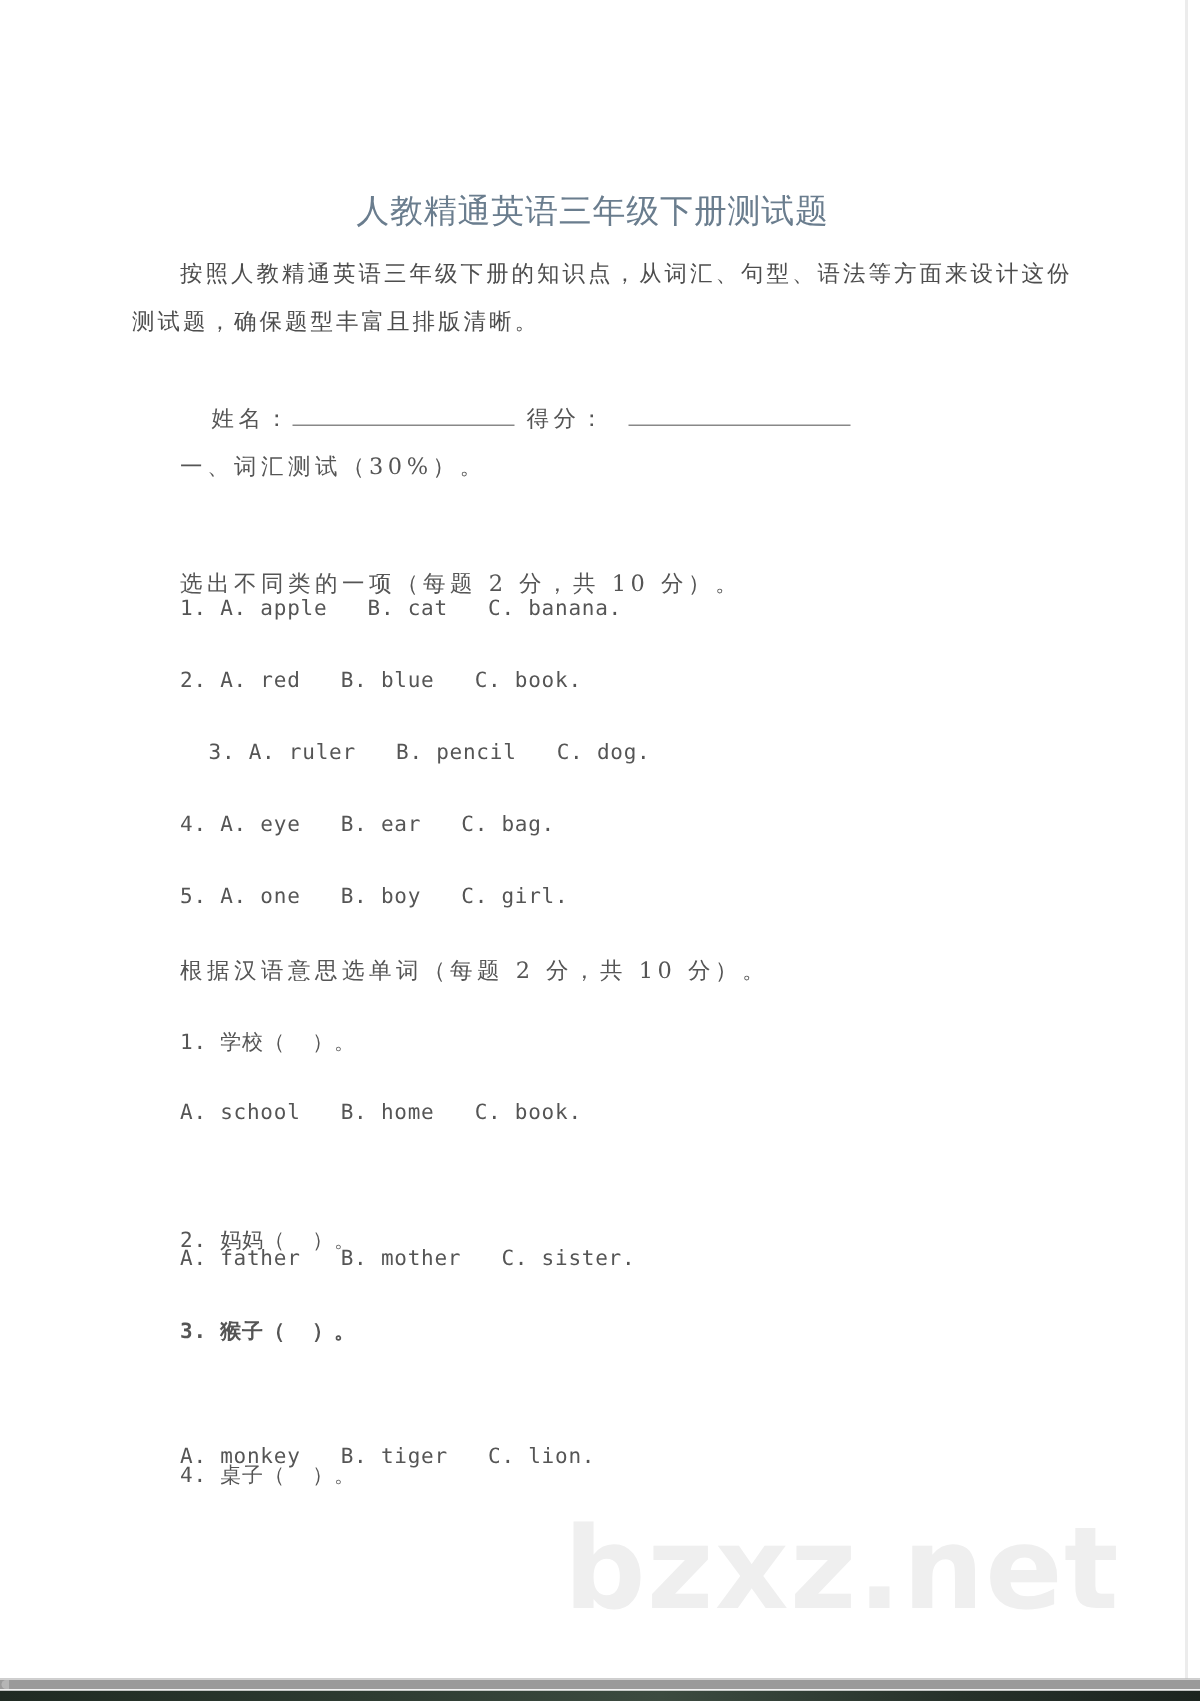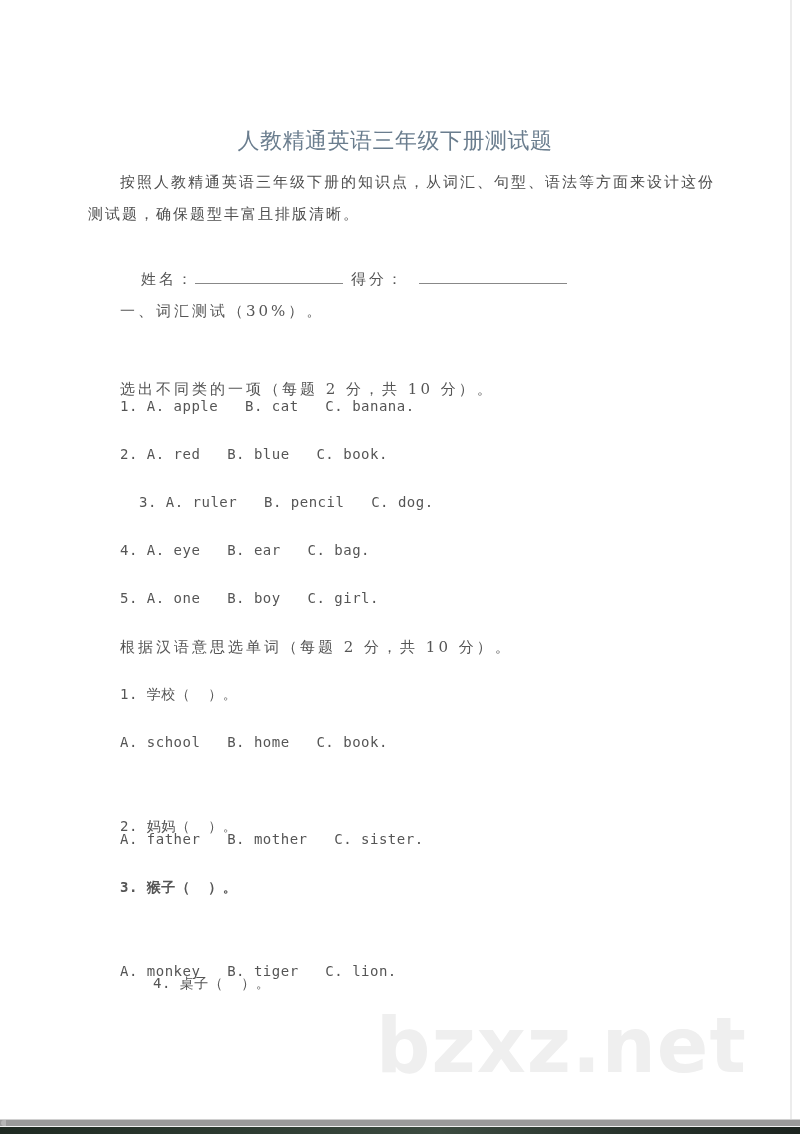--- a/index.html
+++ b/index.html
@@ -138,21 +138,21 @@
   <div class="line mono" style="top:574px;">5. A. one   B. boy   C. girl.</div>
 
   <div class="line label" style="top:622px;">根据汉语意思选单词（每题 2 分，共 10 分）。</div>
 
   <div class="line mono" style="top:670px;">1. 学校（  ）。</div>
   <div class="line mono" style="top:718px;">A. school   B. home   C. book.</div>
   <div class="line mono" style="top:766px;margin-top:36px;">2. 妈妈（  ）。</div>
   <div class="line mono" style="top:815px;">A. father   B. mother   C. sister.</div>
   <div class="line mono" style="top:863px;font-weight:bold;">3. 猴子（  ）。</div>
   <div class="line mono" style="top:911px;margin-top:36px;">A. monkey   B. tiger   C. lion.</div>
-  <div class="line mono" style="top:959px;margin-left:33px;">4. 桌子（  ）。</div>
+  <div class="line mono" style="top:959px;">4. 桌子（  ）。</div>
 
   <div class="watermark">bzxz.net</div>
 </div>
 
 <div class="right-edge"></div>
 
 <div class="hscroll">
   <div class="hscroll-arrow"></div>
 </div>
 

